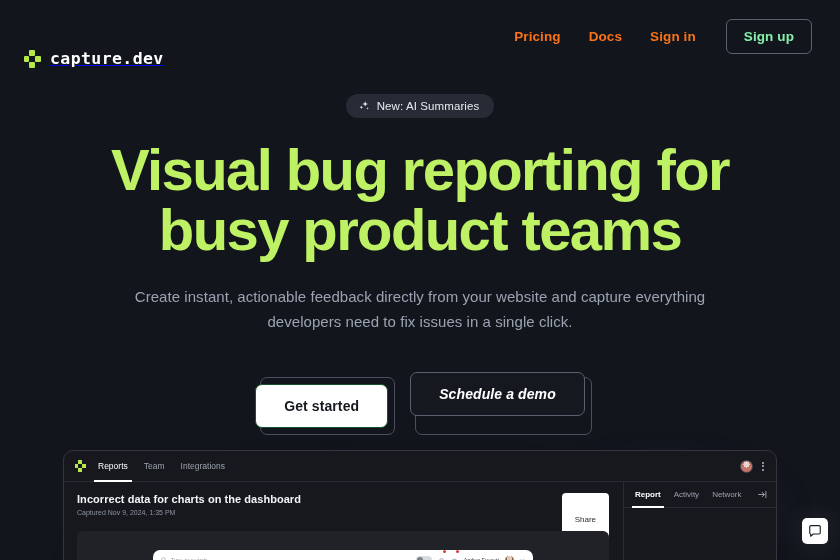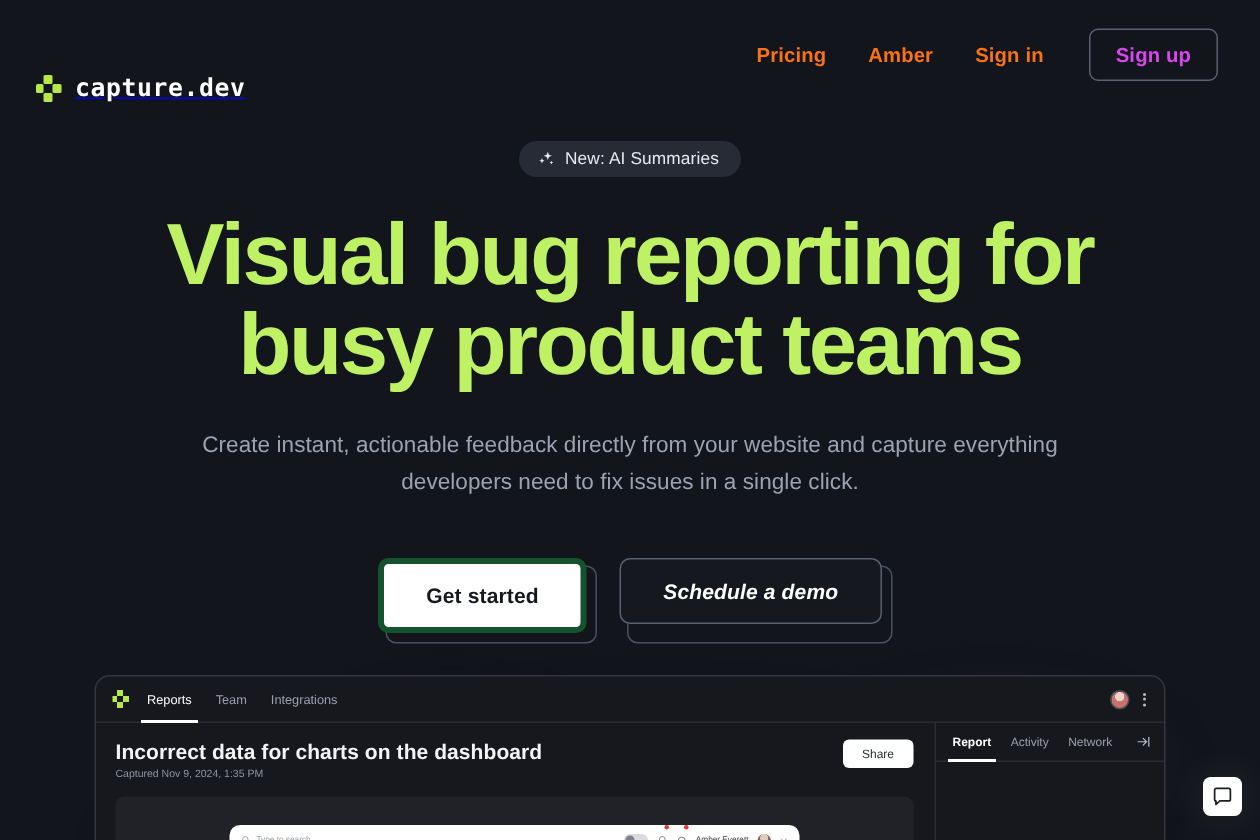--- a/index.html
+++ b/index.html
@@ -97,21 +97,21 @@
     font-size: 13.5px;
     font-weight: bold;
     color: #f97316;
     text-decoration: none;
     letter-spacing: 0.1px;
     white-space: nowrap;
   }
   .signup-btn {
     font-size: 13.5px;
     font-weight: bold;
-    color: #d946ef;
+    color: #86efac;
     background: transparent;
     border: 1px solid #5b6170;
     border-radius: 6px;
     padding: 9px 17px;
     cursor: pointer;
     font-family: inherit;
     letter-spacing: 0.1px;
     margin-left: 2px;
   }
 
@@ -177,21 +177,22 @@
     font-weight: bold;
     border-radius: 7px;
     padding: 13px 28px;
     cursor: pointer;
     letter-spacing: 0.1px;
     white-space: nowrap;
   }
   .btn-primary {
     background: #ffffff;
     color: #15181f;
-    border: 4px solid #14532d;
+    border: 1px solid #14532d;
+    margin-top: 12px;
   }
   .btn-secondary {
     background: #15181f;
     color: #ffffff;
     border: 1px solid #596070;
     font-style: italic;
   }
 
   
   .app-shot {
@@ -265,39 +266,39 @@
   .kebab i { width: 2px; height: 2px; background: #b6bcc7; border-radius: 50%; display: block; }
 
   .app-body { display: flex; height: 128px; }
   .app-main { flex: 1 1 auto; position: relative; border-right: 1px solid #2a2c33; }
   .report-head {
     padding: 11px 14px 0 13px;
     display: flex;
     align-items: flex-start;
   }
   .report-title {
-    font-size: 14px;
+    font-size: 11px;
     font-weight: bold;
     color: #f2f4f7;
     letter-spacing: 0.05px;
   }
   .report-meta {
     font-size: 7px;
     color: #8d94a1;
     margin-top: 4px;
   }
   .share-btn {
     margin-left: auto;
     background: #ffffff;
     color: #2a2d35;
     border: none;
     border-radius: 4px;
     font-family: inherit;
     font-size: 8px;
-    padding: 5px 13px;
+    padding: 22px 13px;
     cursor: pointer;
   }
   .canvas {
     position: absolute;
     left: 13px; right: 14px; top: 49px; bottom: 0;
     background: #202228;
     border-radius: 6px 6px 0 0;
     overflow: hidden;
   }
   .web-shot {
@@ -423,21 +424,21 @@
       <i class="lm1"></i>
         <i class="lm2"></i>
         <i class="lm3"></i>
         <i class="lm4"></i>
     </span>
     <span class="brand-name">capture.dev</span>
   </a>
 
   <nav class="nav">
     <a class="nav-link" href="#">Pricing</a>
-    <a class="nav-link" href="#">Amber</a>
+    <a class="nav-link" href="#">Docs</a>
     <a class="nav-link" href="#">Sign in</a>
     <button class="signup-btn">Sign up</button>
   </nav>
 </header>
 
 <section class="hero">
 
   <div class="badge">
     <span>
       <svg width="12" height="12" viewBox="0 0 12 12">

